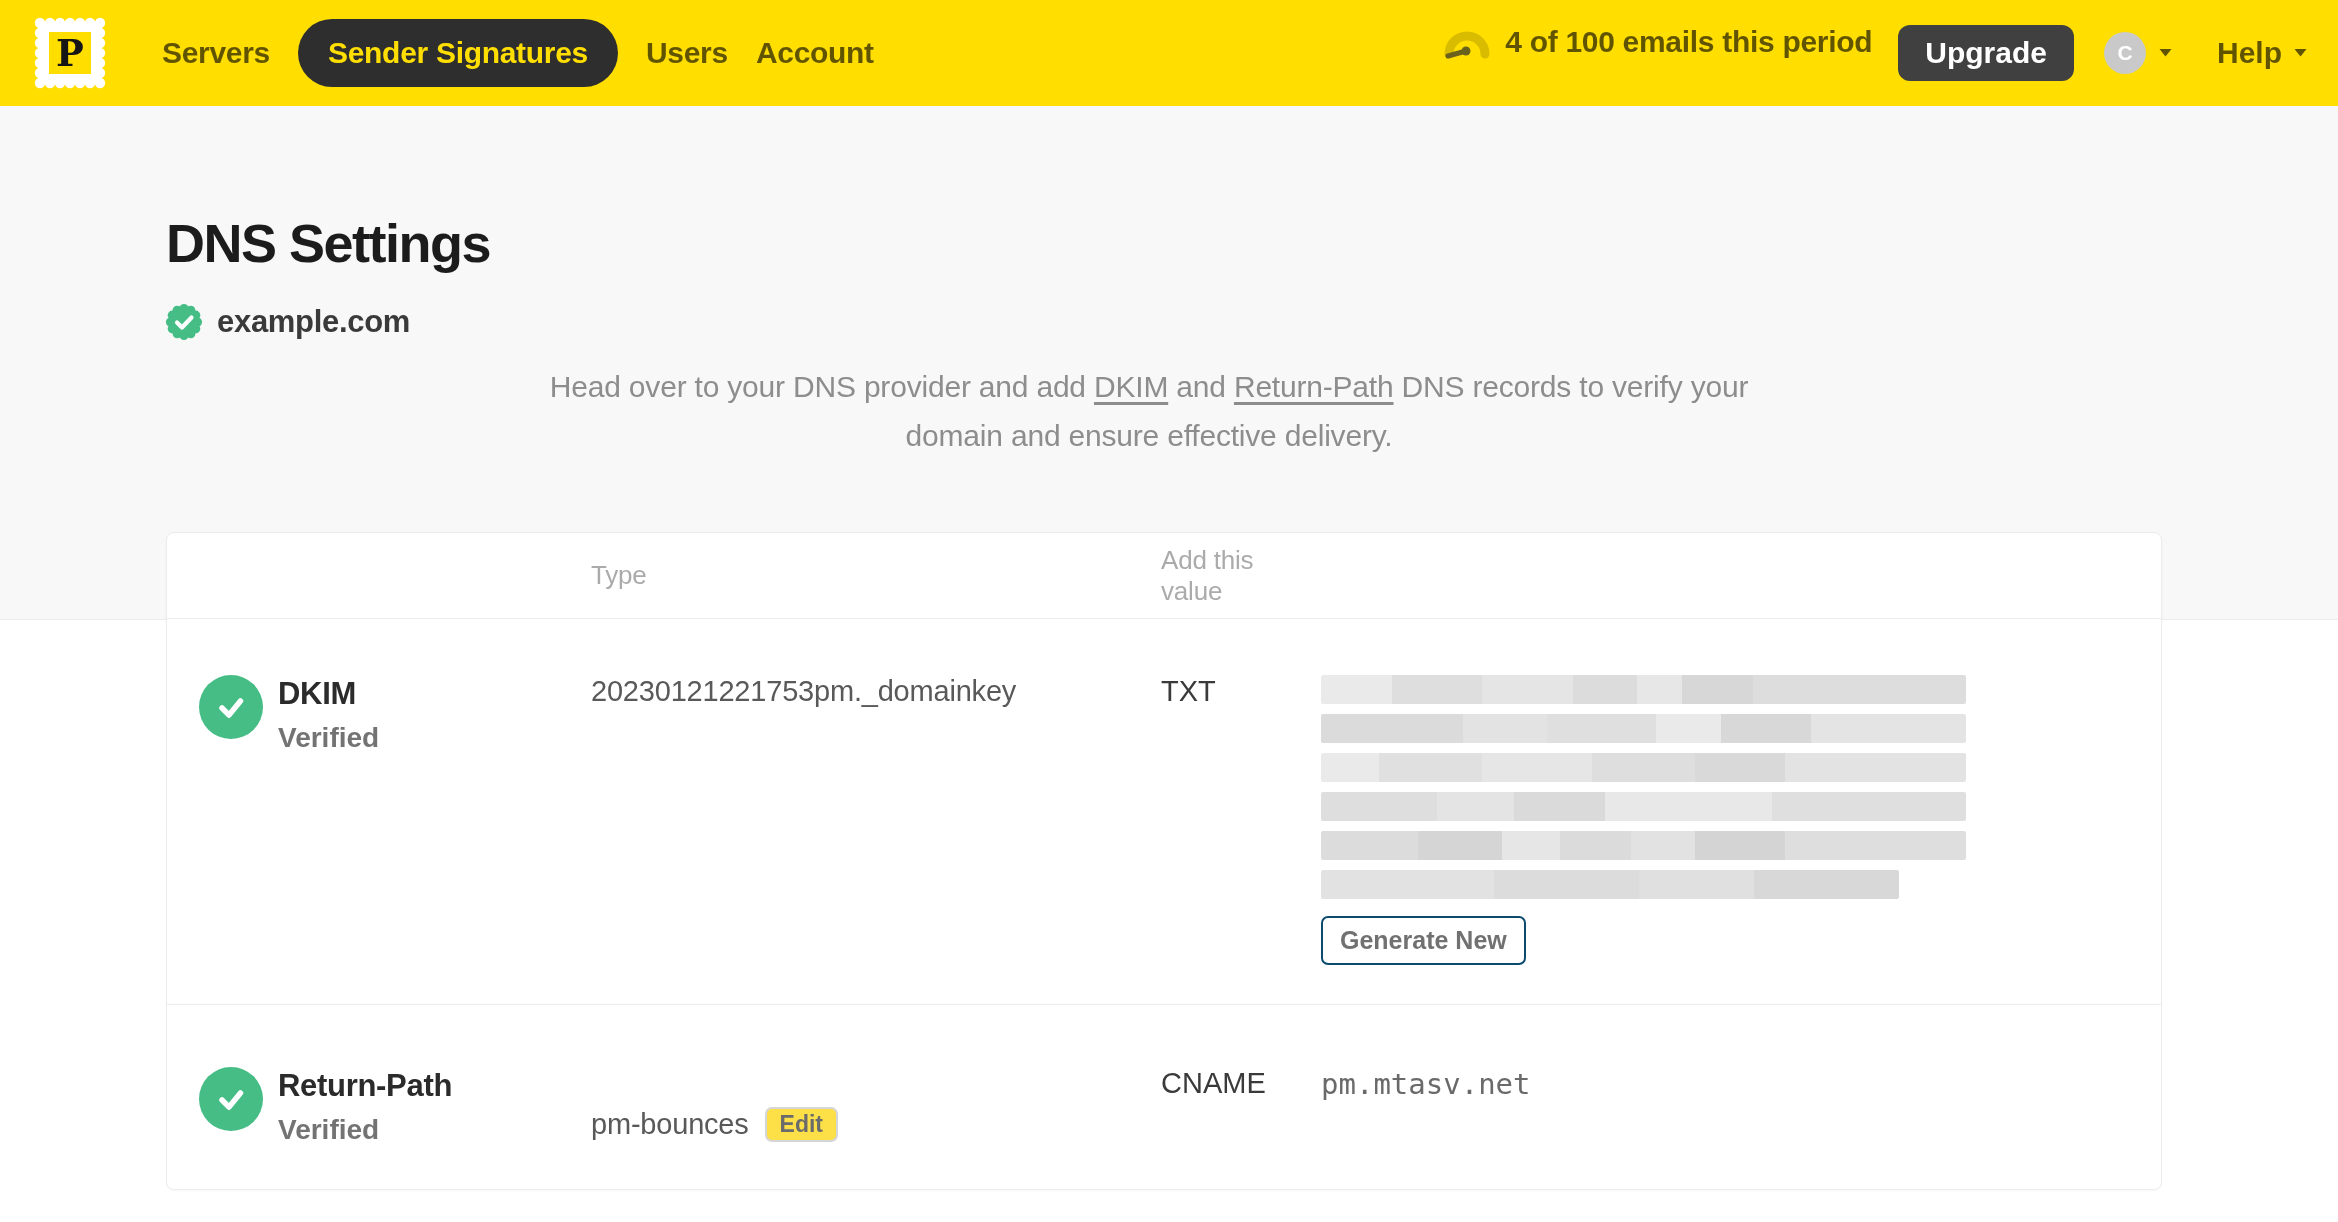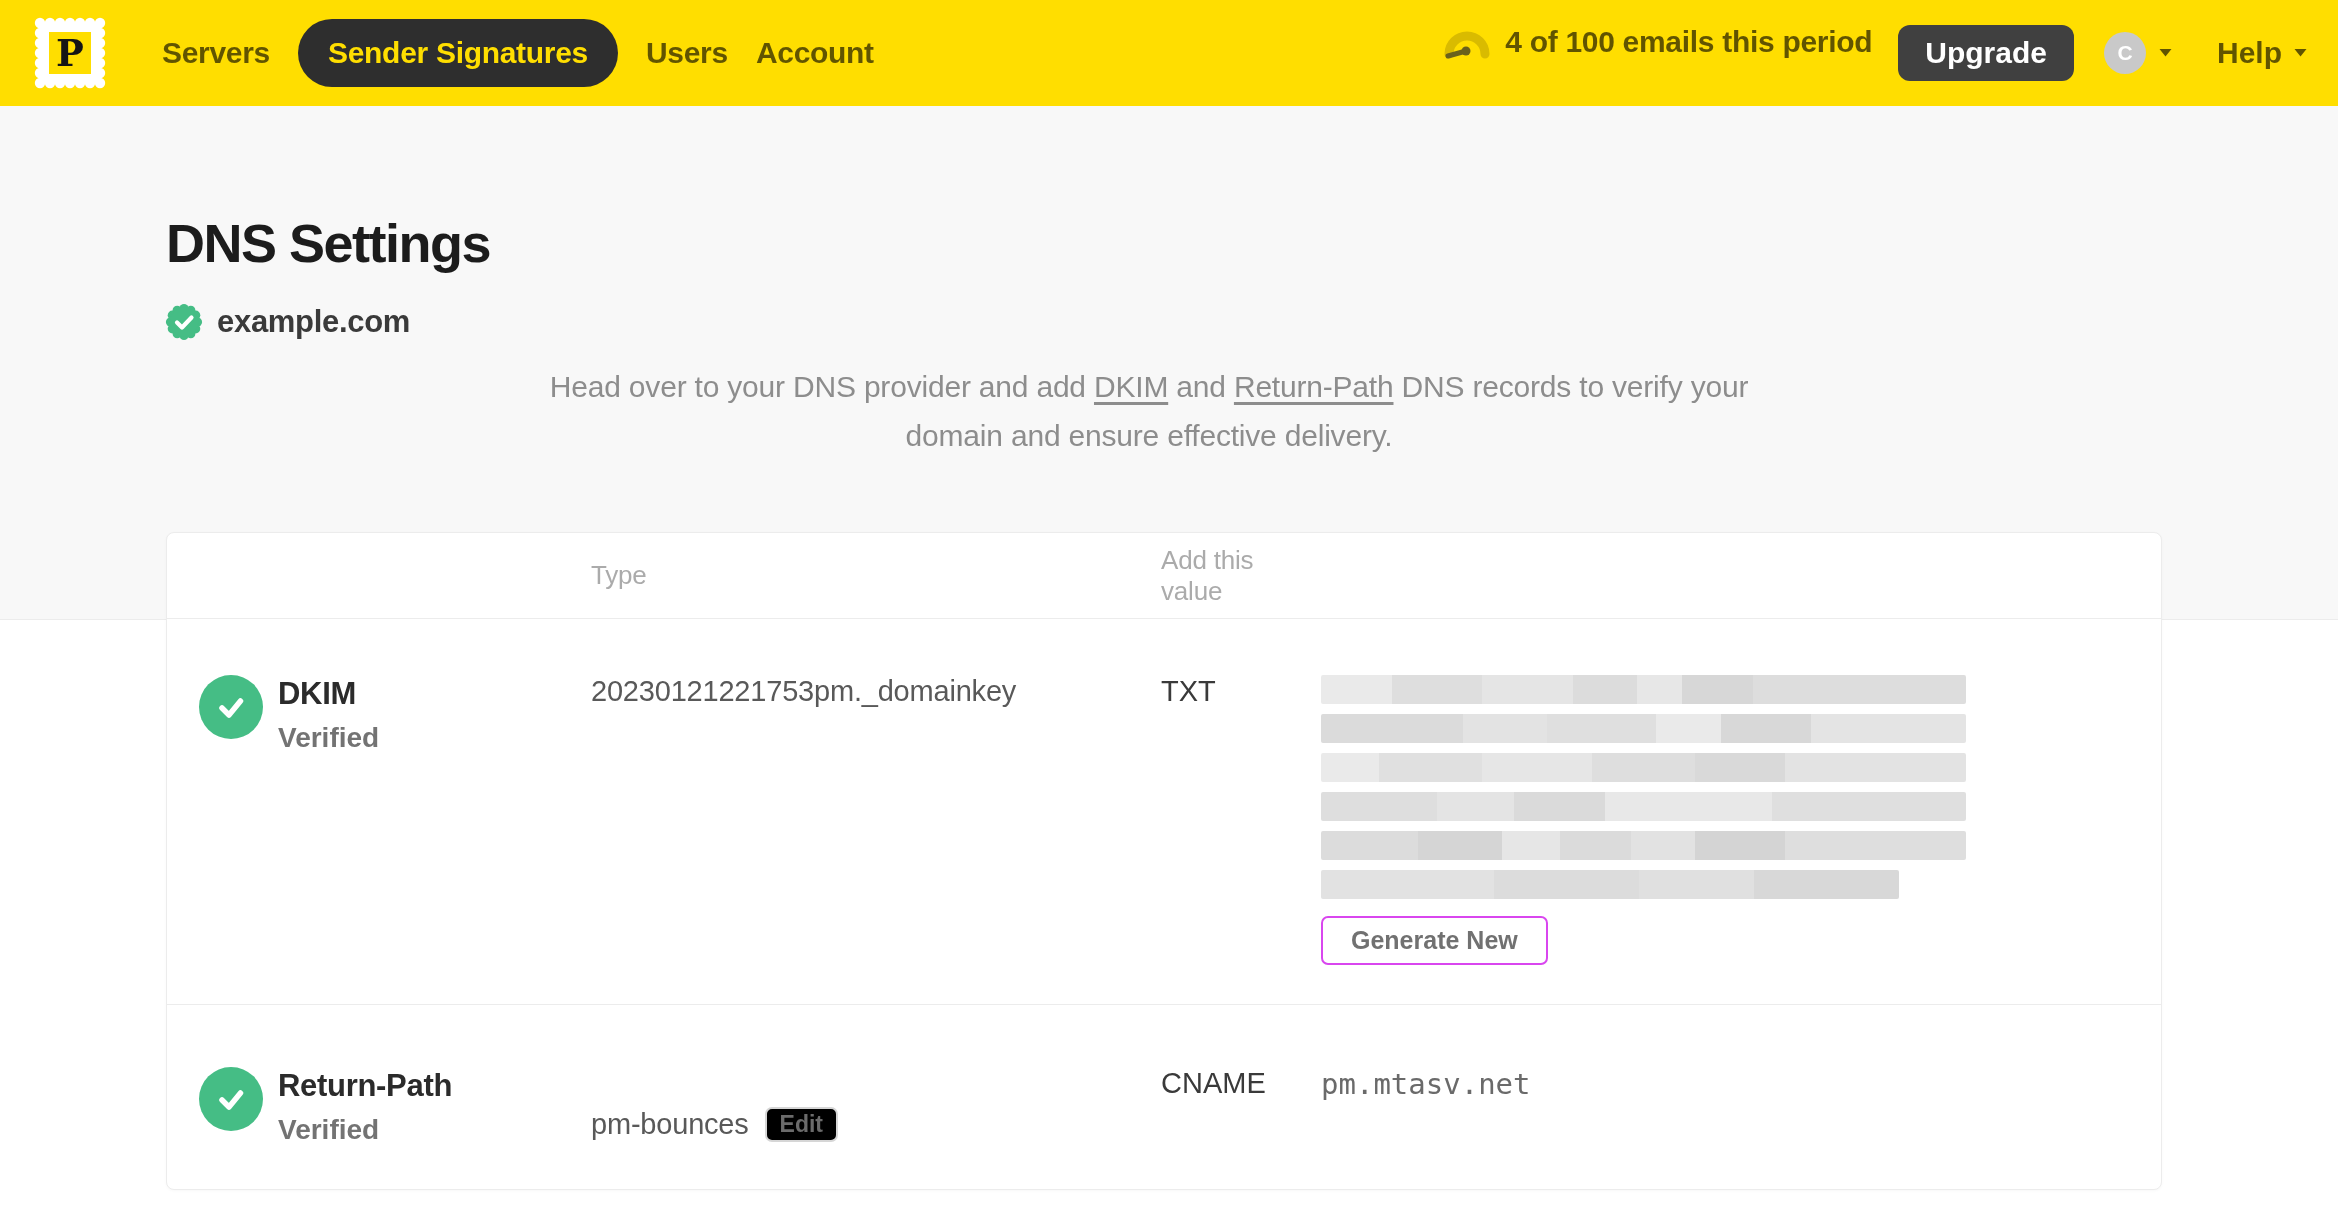--- a/index.html
+++ b/index.html
@@ -104,39 +104,39 @@
     display:flex; align-items:center; justify-content:center;
   }
   .rec-name { font-size:31px; font-weight:800; color:#2b2b2b; letter-spacing:-0.3px; padding-top:1px; }
   .rec-status { font-size:28px; font-weight:700; color:#737373; margin-top:10px; }
 
   .cell-host { font-size:29px; color:#595959; letter-spacing:-0.2px; }
   .host-flex { display:flex; align-items:center; gap:16px; padding-top:54px; }
   .edit-btn {
     font-family:"Liberation Sans", sans-serif;
     font-size:23px; font-weight:700; color:#6b6b6b;
-    background:#000000; border:2px solid #d6d6d6; border-radius:7px;
+    background:#fde047; border:2px solid #d6d6d6; border-radius:7px;
     padding:2px 13px; cursor:pointer;
   }
   .cell-type { font-size:29px; color:#3a3a3a; }
 
   .vbar { height:29px; margin-bottom:10px; border-radius:2px; }
   .vbar-1 { background:linear-gradient(90deg,#eaeaea 0%,#eaeaea 11%,#dedede 11%,#dedede 25%,#e5e5e5 25%,#e5e5e5 39%,#dcdcdc 39%,#dcdcdc 49%,#e7e7e7 49%,#e7e7e7 56%,#d7d7d7 56%,#d7d7d7 67%,#dddddd 67%,#dddddd 100%); }
   .vbar-2 { background:linear-gradient(90deg,#dbdbdb 0%,#dbdbdb 22%,#e3e3e3 22%,#e3e3e3 35%,#dfdfdf 35%,#dfdfdf 52%,#eaeaea 52%,#eaeaea 62%,#d8d8d8 62%,#d8d8d8 76%,#e4e4e4 76%,#e4e4e4 100%); }
   .vbar-3 { background:linear-gradient(90deg,#eaeaea 0%,#eaeaea 9%,#e0e0e0 9%,#e0e0e0 25%,#e6e6e6 25%,#e6e6e6 42%,#dedede 42%,#dedede 58%,#d9d9d9 58%,#d9d9d9 72%,#e3e3e3 72%,#e3e3e3 100%); }
   .vbar-4 { background:linear-gradient(90deg,#dedede 0%,#dedede 18%,#e4e4e4 18%,#e4e4e4 30%,#dadada 30%,#dadada 44%,#e8e8e8 44%,#e8e8e8 70%,#dfdfdf 70%,#dfdfdf 100%); }
   .vbar-5 { background:linear-gradient(90deg,#dcdcdc 0%,#dcdcdc 15%,#d5d5d5 15%,#d5d5d5 28%,#e6e6e6 28%,#e6e6e6 37%,#dbdbdb 37%,#dbdbdb 48%,#e2e2e2 48%,#e2e2e2 58%,#d4d4d4 58%,#d4d4d4 72%,#dedede 72%,#dedede 100%); }
   .vbar-6 { background:linear-gradient(90deg,#e2e2e2 0%,#e2e2e2 30%,#dcdcdc 30%,#dcdcdc 55%,#e0e0e0 55%,#e0e0e0 75%,#d8d8d8 75%,#d8d8d8 100%); }
 
   .generate-btn {
     margin-top:7px;
     font-family:"Liberation Sans", sans-serif;
     font-size:25px; font-weight:700; color:#717171;
-    background:#ffffff; border:2px solid #d946ef; border-radius:7px;
-    padding:8px 28px; cursor:pointer;
+    background:#ffffff; border:2px solid #0c4a6e; border-radius:7px;
+    padding:8px 17px; cursor:pointer;
   }
   .mono-value {
     font-family:"DejaVu Sans Mono", monospace;
     font-size:29px; color:#6a6a6a; padding-top:62px;
   }
 </style>
 </head>
 <body>
 
 <header class="nav">

